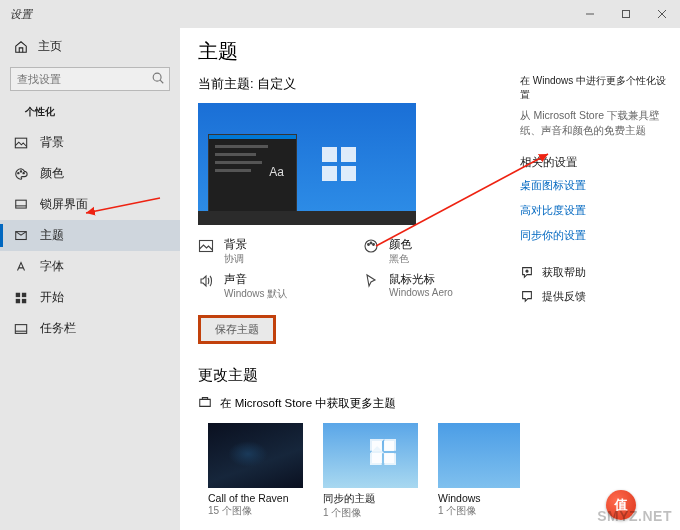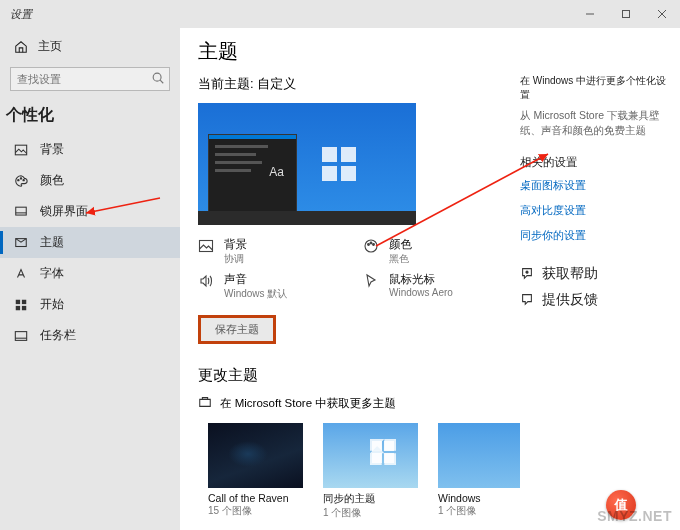--- a/index.html
+++ b/index.html
@@ -10,21 +10,21 @@
 .titlebar .spacer { flex: 1; }
 .winbtn { width: 36px; height: 28px; display: flex; align-items: center; justify-content: center; color: #555; }
 .body { flex: 1; display: flex; min-height: 0; }
 .sidebar { width: 180px; background: #e6e6e6; display: flex; flex-direction: column; padding-top: 4px; font-size: 12px; color: #222; }
 .home-row { display: flex; align-items: center; gap: 10px; padding: 6px 14px; }
 .home-row .icon { width: 14px; display: flex; justify-content: center; }
 .search-wrap { padding: 6px 10px 8px; }
 .search { width: 100%; height: 24px; border: 1px solid #b8b8b8; background: #efefef; font-size: 11px; padding: 0 22px 0 6px; color: #555; }
 .search-box { position: relative; }
 .search-box .mag { position: absolute; right: 5px; top: 4px; color: #777; }
-.section-label { padding: 6px 6px 8px; font-weight: 600; font-size: 16px; }
+.section-label { padding: 6px 25px 8px; font-weight: 600; font-size: 10px; }
 .nav-item { display: flex; align-items: center; gap: 12px; padding: 7px 14px; cursor: default; position: relative; }
 .nav-item .icon { width: 14px; display: flex; justify-content: center; color: #333; }
 .nav-item.selected { background: #cfd6dd; }
 .nav-item.selected::before { content: ""; position: absolute; left: 0; top: 4px; bottom: 4px; width: 3px; background: #0067c0; }
 .main { flex: 1; display: flex; min-width: 0; overflow: hidden; background: #fff; }
 .content { flex: 1; padding: 10px 18px 0 18px; overflow-y: auto; }
 .right { width: 160px; padding: 46px 10px 0 0; font-size: 11px; color: #222; }
 h1.page-title { font-size: 20px; font-weight: 400; margin-bottom: 10px; }
 .subhead { font-size: 13px; margin-bottom: 10px; }
 .theme-preview { width: 218px; height: 122px; background: linear-gradient(180deg,#1a6fd6 0%,#2f8fe8 100%); position: relative; margin-bottom: 12px; overflow: hidden; }
@@ -55,21 +55,21 @@
 .thumb.sync::after { content:""; position:absolute; right:22px; top:16px; width:26px; height:26px; background:rgba(255,255,255,0.8); clip-path: polygon(0 0,45% 0,45% 45%,0 45%,0 0,55% 0,100% 0,100% 45%,55% 45%,55% 0,0 55%,45% 55%,45% 100%,0 100%,0 55%,55% 55%,100% 55%,100% 100%,55% 100%,55% 55%); }
 .thumb.sync .wl { position:absolute; right:24px; top:18px; width:22px; height:22px; }
 .thumb.sync .wl::before{content:"";position:absolute;left:0;top:0;width:10px;height:10px;background:rgba(255,255,255,0.85);box-shadow:12px 0 rgba(255,255,255,0.85),0 12px rgba(255,255,255,0.85),12px 12px rgba(255,255,255,0.85);}
 .thumb.win { background: linear-gradient(180deg,#4b9de6 0%,#7fc0ee 100%); }
 .theme-card .name { color:#111; }
 .theme-card .meta { color:#777; font-size:10px; }
 .right .hint-title { font-size: 10px; margin-bottom: 6px; }
 .right .hint-body { font-size: 10.5px; color: #666; line-height: 1.4; margin-bottom: 18px; }
 .right .group-title { font-size: 11.5px; margin-bottom: 8px; }
 .right .link { font-size: 11px; color: #0067c0; margin-bottom: 10px; cursor: default; }
-.right .help-row { display:flex; gap:8px; align-items:center; font-size:14px; margin-bottom:8px; }
+.right .help-row { display:flex; gap:8px; font-size:11px; margin-bottom:8px; }
 .right .help-row .icon { color:#333; width:14px; }
 .watermark { position:absolute; right:8px; bottom:6px; font-size:14px; font-weight:700; color:rgba(0,0,0,0.25); letter-spacing:0.5px; pointer-events:none; }
 .badge { position:absolute; right:44px; bottom:10px; width:30px; height:30px; border-radius:50%; background:radial-gradient(circle at 35% 35%,#ff6a4d,#d9341a); box-shadow:0 1px 3px rgba(0,0,0,0.3); display:flex; align-items:center; justify-content:center; color:#fff; font-size:13px; font-weight:700; pointer-events:none; }
 svg.arrow { position:absolute; pointer-events:none; }
 </style>
 </head>
 <body>
 
 <div class="window">
   <div class="titlebar">

